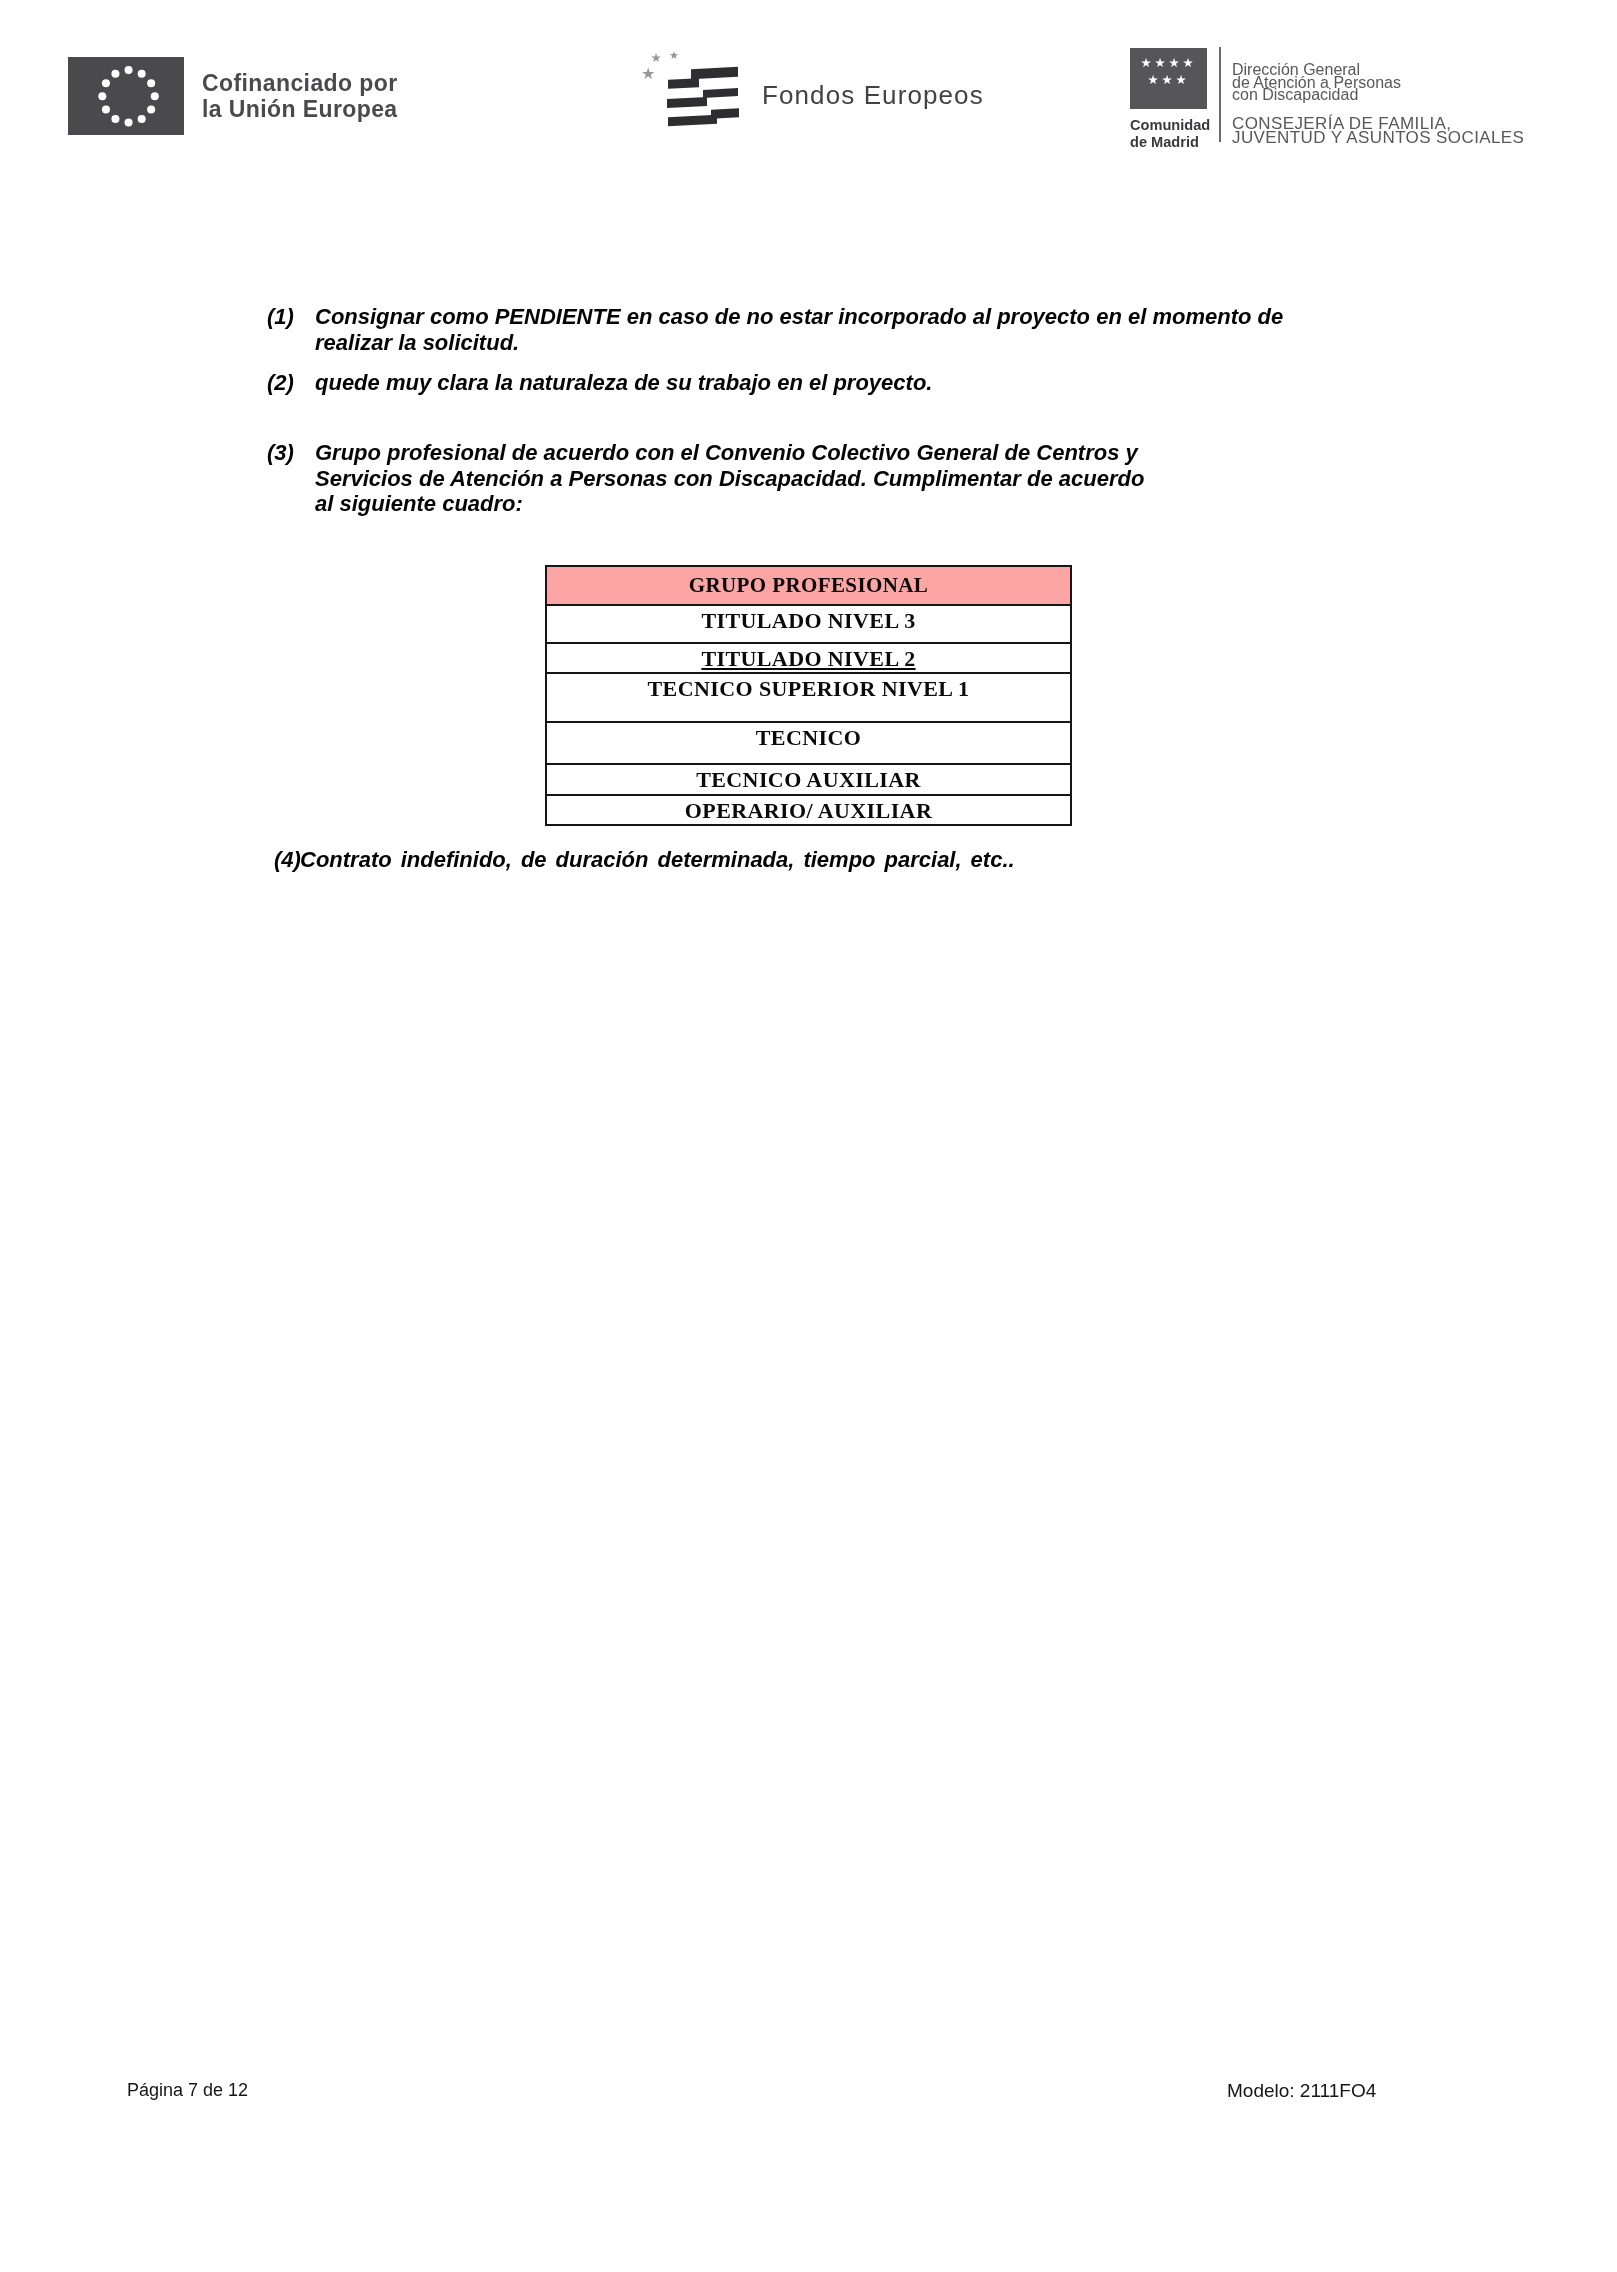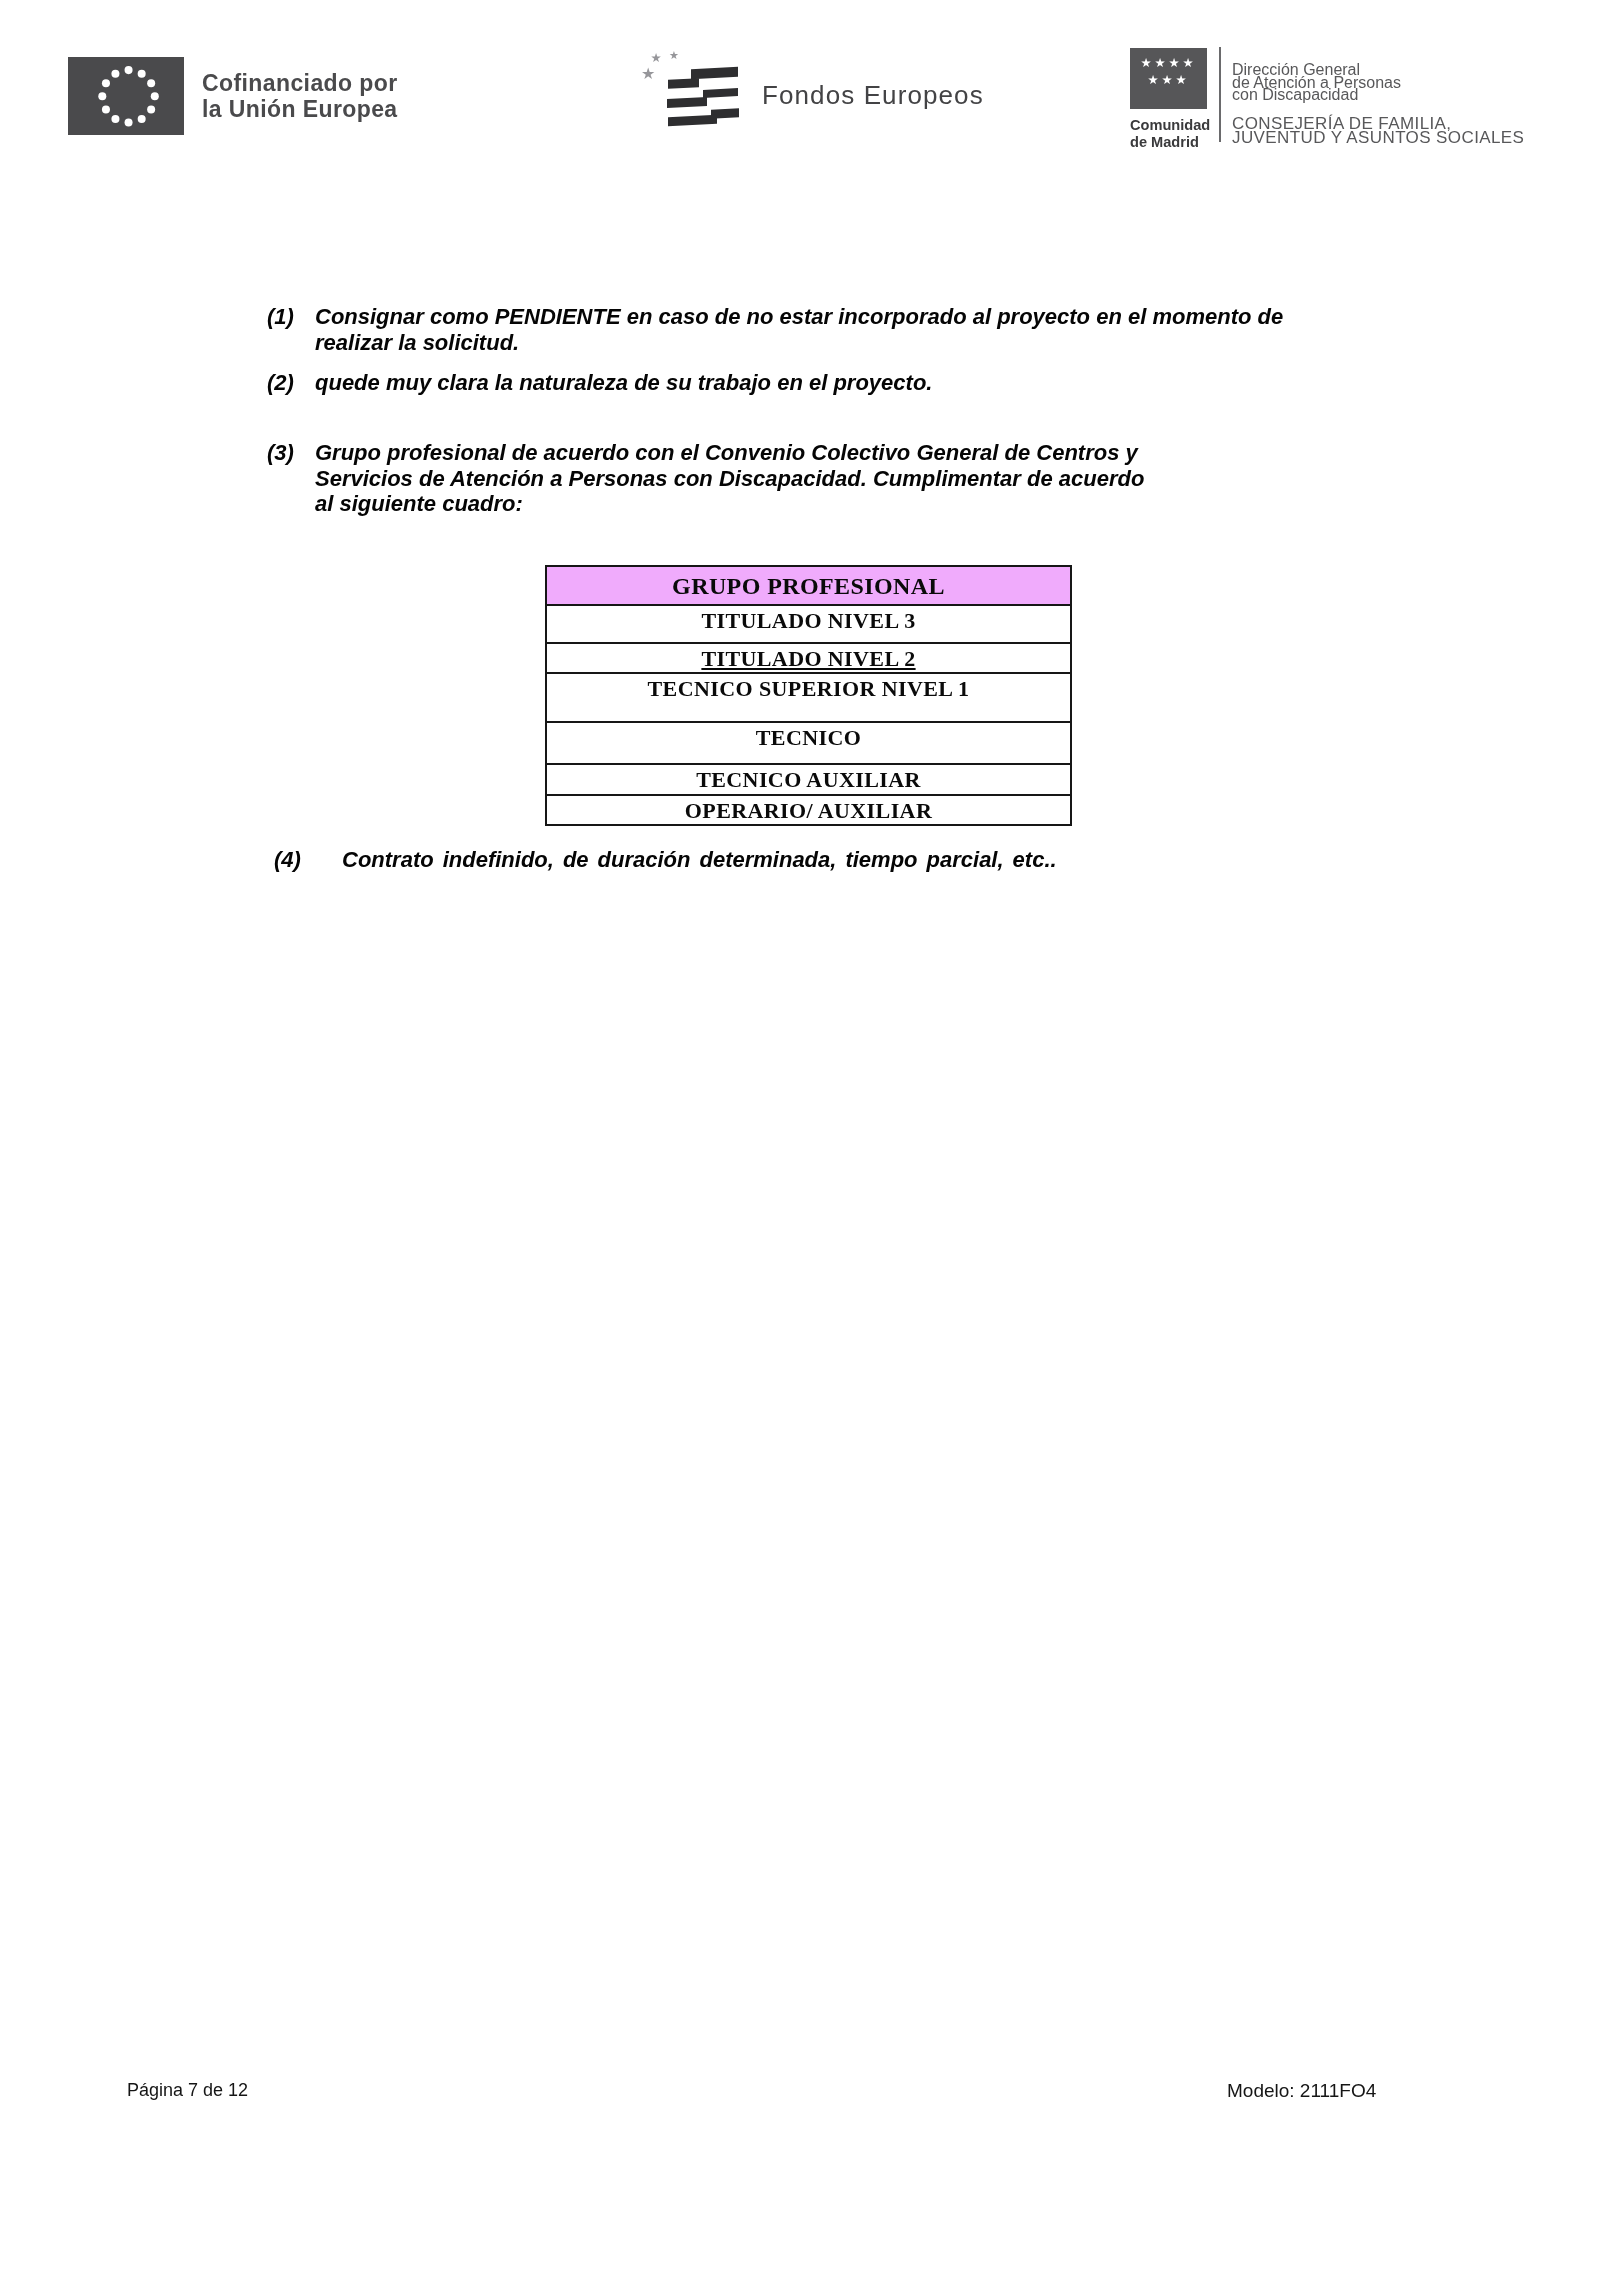--- a/index.html
+++ b/index.html
@@ -65,40 +65,40 @@
   .note{
     font-size:22px;font-weight:bold;font-style:italic;
     line-height:25.5px;color:#050505;white-space:nowrap;
   }
   .note .num{position:absolute;left:0;top:0;}
   .note .lines{margin-left:48px;}
   .note-1{left:267px;top:304px;}
   .note-2{left:267px;top:370px;}
   .note-3{left:267px;top:440px;}
   .note-4{left:274px;top:847px;}
-  .note-4 .lines{margin-left:68px;word-spacing:2.9px;}
+  .note-4 .lines{margin-left:26px;word-spacing:2.9px;}
 
   
   .grupo-table{
     left:545px;top:565px;width:527px;
     border-collapse:collapse;
     font-family:"Liberation Serif", serif;
     font-size:22px;font-weight:bold;color:#0a0a0a;
     table-layout:fixed;
   }
   .grupo-table td{
     border:2.9px solid #161616;
     text-align:center;vertical-align:top;
     padding:2.2px 2.9px 0 2.9px;
     letter-spacing:0.4px;
   }
   .grupo-table td.th{
-    background:#f0abfc;
+    background:#fca5a5;
     padding-top:5.8px;
-    font-size:24px;
+    font-size:21px;
   }
   .rh0{height:39px;} .rh1{height:38px;} .rh2{height:30px;text-decoration:underline;}
   .rh3{height:49px;} .rh4{height:42px;} .rh5{height:31px;} .rh6{height:25.5px;}
 
   
   .footer-left{
     left:127px;top:2080px;
     font-size:18px;color:#151515;white-space:nowrap;
   }
   .footer-right{

